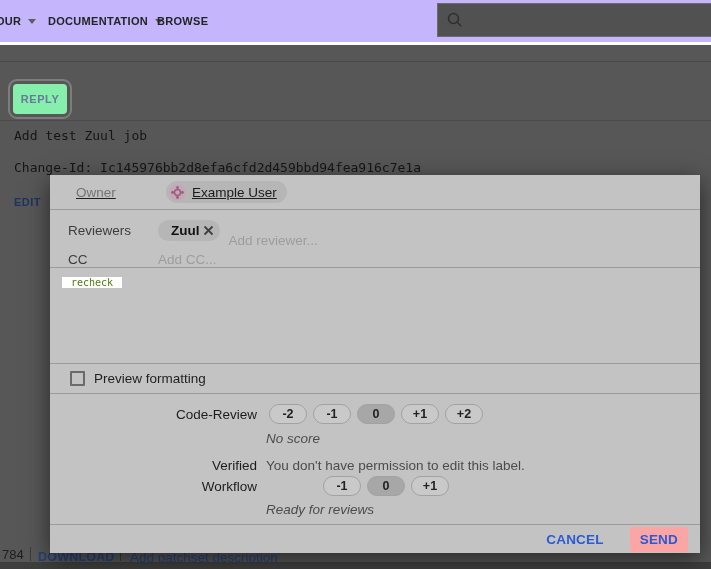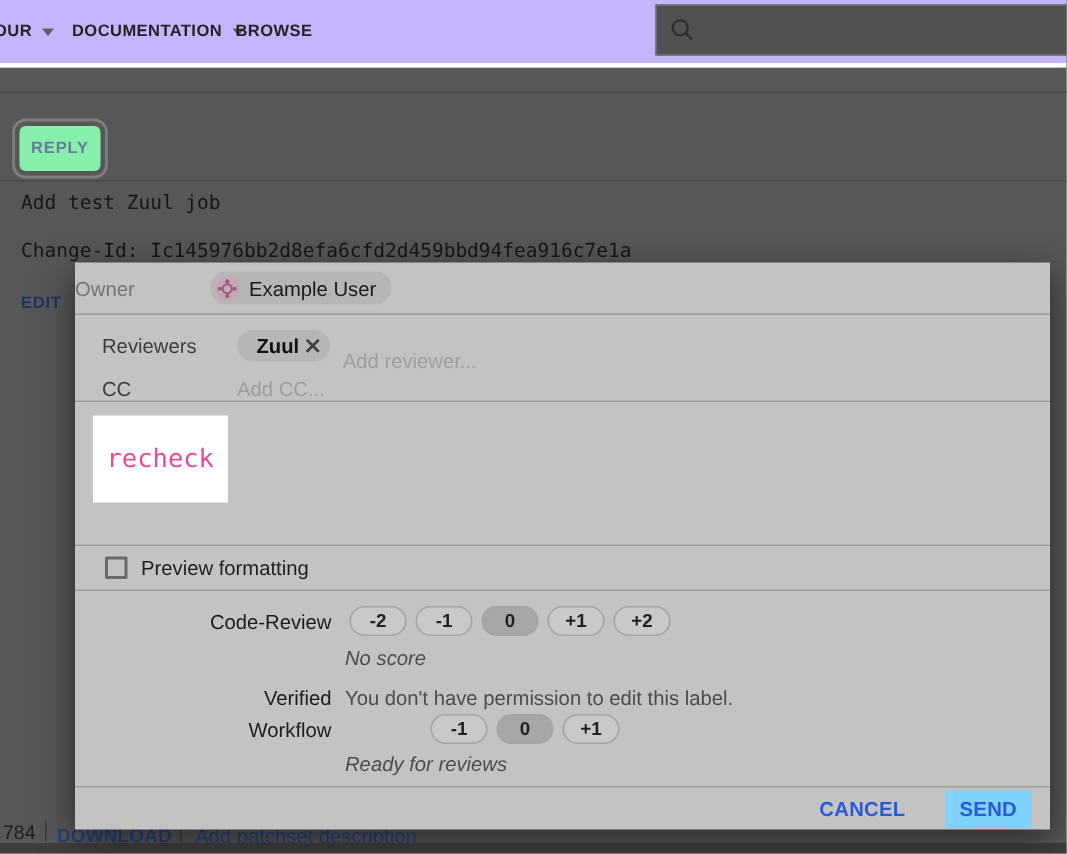--- a/index.html
+++ b/index.html
@@ -51,50 +51,50 @@
   .blink{position:absolute;top:550px;color:#26417d;cursor:pointer;}
   .blink.b1{left:38px;font-size:12.5px;font-weight:bold;letter-spacing:.2px;}
   .blink.b2{left:130px;font-size:13.5px;}
   
   .dialog{
     position:absolute;left:50px;top:175px;width:650px;height:378px;
     background:#c3c3c3;box-shadow:0 6px 22px rgba(0,0,0,.55);
     display:flex;flex-direction:column;z-index:5;font-size:13.5px;color:#1f1f1f;
   }
   .dl-divider{height:1px;background:#9b9b9b;flex:none;}
-  .row-owner{height:34px;display:flex;align-items:center;padding-left:0;flex:none;}
+  .row-owner{height:34px;display:flex;align-items:center;padding-left:26px;flex:none;text-decoration:underline;}
   .flabel{width:90px;flex:none;font-size:13.5px;}
   .flabel.muted{color:#757575;}
   .flabel.dark{color:#3d3d3d;}
   .chip{
     display:inline-flex;align-items:center;height:22px;border-radius:11px;
     background:#b6b6b6;padding:0 10px 0 3px;color:#1b1b1b;cursor:default;
   }
   .chip .av{margin-right:6px;display:inline-flex;}
   .sec-people{height:57px;padding-top:6px;box-sizing:border-box;flex:none;}
   .row-rev{height:28px;display:flex;align-items:center;padding-left:18px;}
   .row-cc{height:23px;display:flex;align-items:flex-end;padding-left:18px;}
   .chip-rm{
     display:inline-flex;align-items:center;height:21px;border-radius:11px;
     background:#b6b6b6;padding:0 5px 0 13px;color:#111;font-weight:bold;
   }
   .chip-x{display:inline-flex;margin-left:2px;cursor:pointer;}
   .placeholder{color:#9d9d9d;margin-left:9px;margin-top:20px;}
   .msgarea{height:95px;position:relative;flex:none;cursor:text;}
   .msgtext{
-    position:absolute;left:12px;top:9px;background:#ffffff;color:#ec4899;
-    font-family:"DejaVu Sans Mono",monospace;font-size:17px;padding:19px 9px;
+    position:absolute;left:12px;top:9px;background:#ffffff;color:#4d7c0f;
+    font-family:"DejaVu Sans Mono",monospace;font-size:10px;padding:0 9px;
   }
   .row-preview{height:29px;display:flex;align-items:center;padding-left:20px;flex:none;}
   .cbox{
     width:11px;height:11px;border:2px solid #6a6a6a;border-radius:1px;background:transparent;
     display:inline-block;flex:none;cursor:pointer;
   }
   .cbox-label{margin-left:9px;}
-  .sec-labels{height:130px;padding-top:9px;box-sizing:border-box;flex:none;}
+  .sec-labels{height:130px;padding-top:9px;box-sizing:border-box;flex:none;padding-left:36px;}
   .lrow{display:flex;align-items:center;}
   .lname{width:171px;flex:none;text-align:right;font-size:13.5px;color:#1d1d1d;}
   .lcontent{margin-left:9px;display:flex;align-items:center;}
   .pills{gap:6px;}
   .pill{
     display:inline-flex;justify-content:center;align-items:center;
     width:36px;height:18px;border:1px solid #a2a2a2;border-radius:10px;
     background:#c9c9c9;font-size:12.5px;font-weight:bold;color:#222;cursor:pointer;flex:none;
   }
   .pill.selected{background:#a7a7a7;}
@@ -102,21 +102,21 @@
   .perm{color:#4c4c4c;}
   .footer{
     height:28px;display:flex;align-items:center;justify-content:flex-end;
     padding-right:12px;gap:20px;flex:none;
   }
   .btn-cancel{
     background:none;border:none;color:#2a5ad4;font-weight:bold;font-size:13.5px;
     letter-spacing:.2px;font-family:"Liberation Sans",sans-serif;cursor:pointer;
   }
   .btn-send{
-    background:#7dd3fc;border:none;border-radius:2px;color:#2a5ad4;font-weight:bold;
+    background:#fca5a5;border:none;border-radius:2px;color:#2a5ad4;font-weight:bold;
     font-size:13.5px;letter-spacing:.2px;padding:5px 10px;
     font-family:"Liberation Sans",sans-serif;cursor:pointer;
   }
 </style>
 </head>
 <body>
 
 <div class="navbar">
   <div class="nav-item" style="left:-4px;">
     <span>OUR</span>

